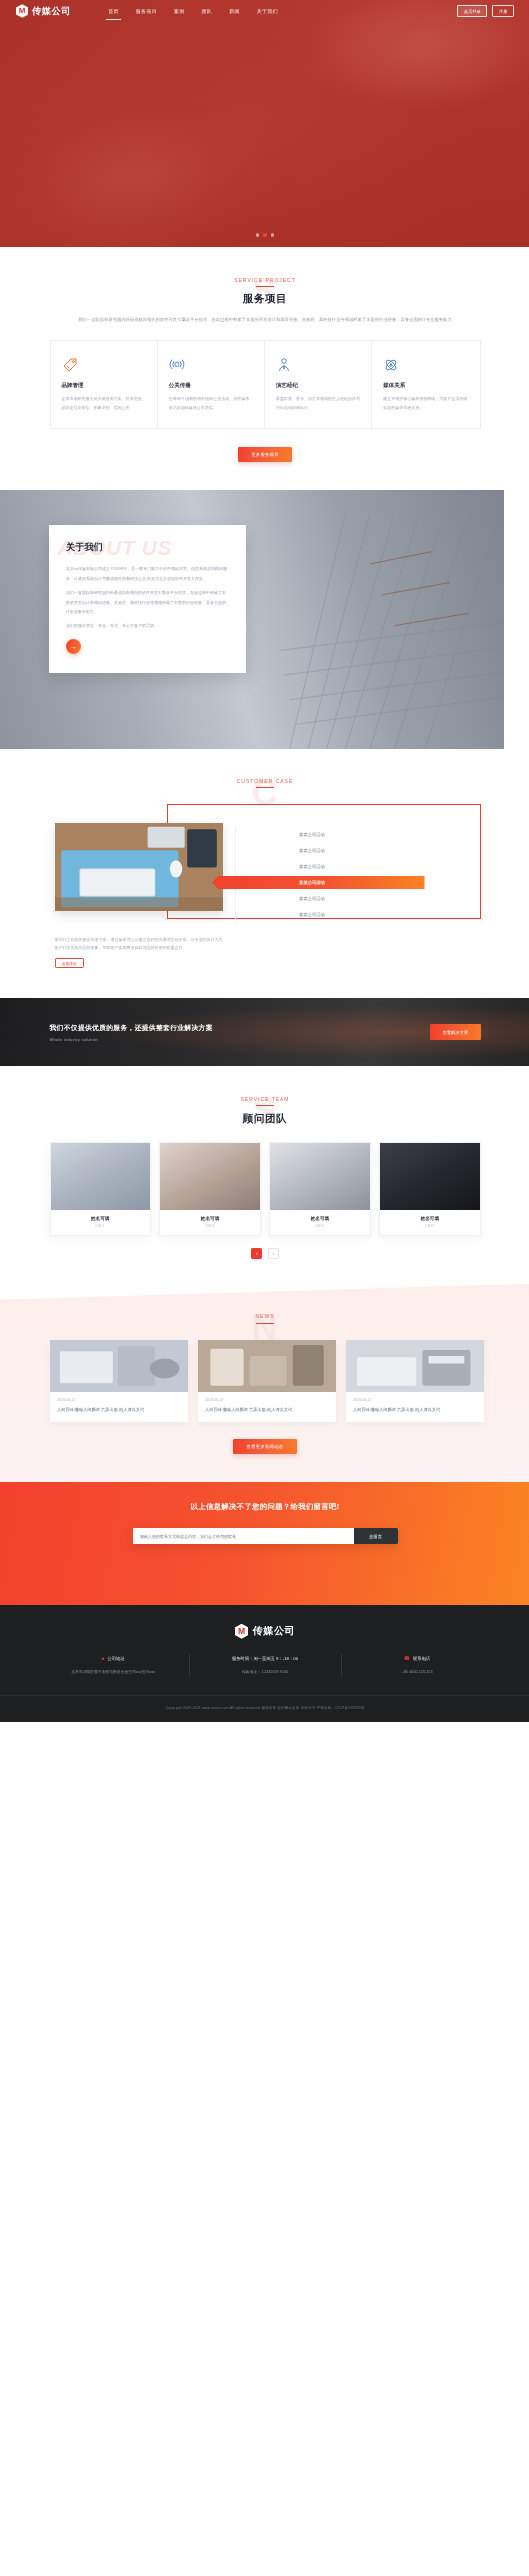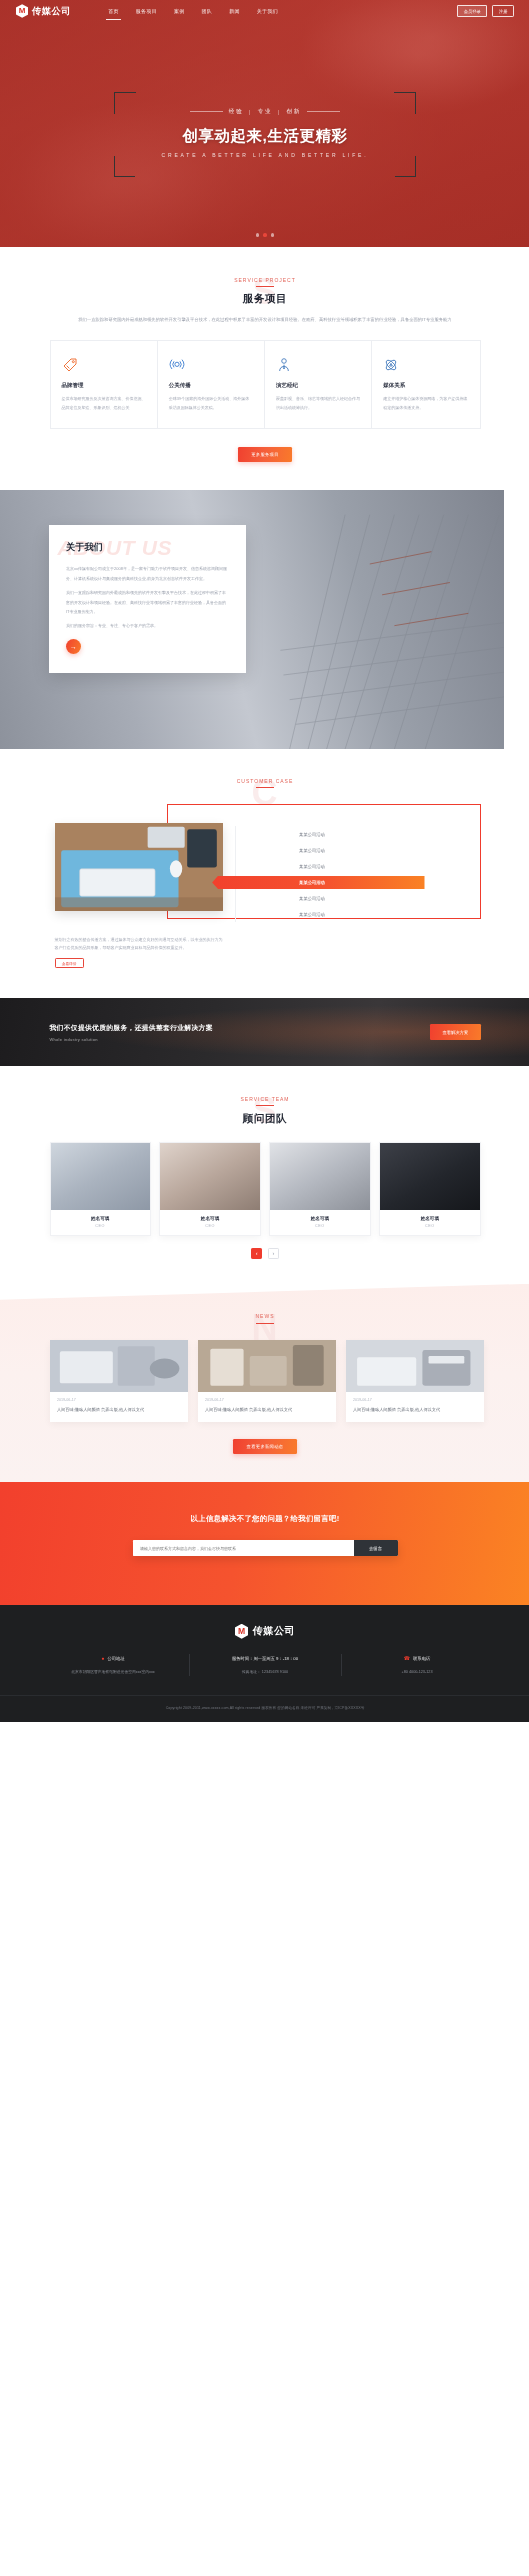--- a/index.html
+++ b/index.html
@@ -211,21 +211,21 @@
   .news-date{font-size:3.7px;color:#b3b8c3;margin-bottom:3.7px;}
   .news-title{font-size:4.2px;color:#636974;line-height:1.9;}
   .news-btn-row{text-align:center;margin-top:17px;}
 
   
   .contact{
     position:relative;height:123px;width:530px;overflow:hidden;
     background:linear-gradient(100deg,#f2402d 0%,#f5532e 45%,#fb8423 100%);
   }
   .contact-inner{
-    position:relative;z-index:3;width:431px;margin:0 auto;padding-top:32px;text-align:center;
+    position:relative;z-index:3;width:431px;margin:0 auto;padding-top:20px;text-align:center;
   }
   .contact-title{color:#fff;font-size:7.4px;font-weight:700;letter-spacing:0.3px;}
   .contact-form{
     margin:16px auto 0;width:265px;display:flex;background:#fff;border-radius:1.2px;overflow:hidden;
     box-shadow:0 3.7px 10px rgba(0,0,0,.12);
   }
   .contact-input{
     flex:1;border:none;outline:none;padding:0 7.4px;height:16px;font-size:4px;
     color:#555;font-family:inherit;background:#fff;
   }
@@ -309,36 +309,20 @@
         <a class="nav-link" href="#">团队</a>
         <a class="nav-link" href="#">新闻</a>
         <a class="nav-link" href="#">关于我们</a>
       </div>
       <div class="nav-actions">
         <button class="btn-ghost filled">会员登录</button>
         <button class="btn-ghost">注册</button>
       </div>
     </nav>
 
-    <div class="hero-center">
-      <div class="hero-frame">
-        <i class="c-bl"></i><i class="c-br"></i>
-        <div class="hero-kicker">
-          <span class="rule"></span>
-          <span>经验</span>
-          <span class="sep">|</span>
-          <span>专业</span>
-          <span class="sep">|</span>
-          <span>创新</span>
-          <span class="rule"></span>
-        </div>
-        <h1 class="hero-title">创享动起来,生活更精彩</h1>
-        <div class="hero-sub">CREATE A BETTER LIFE AND BETTER LIFE.</div>
-      </div>
-    </div>
 
     <div class="hero-dots">
       <i></i>
       <i class="on"></i>
       <i></i>
     </div>
   </section>
 
   <section class="sec services">
     <div class="wrap">

